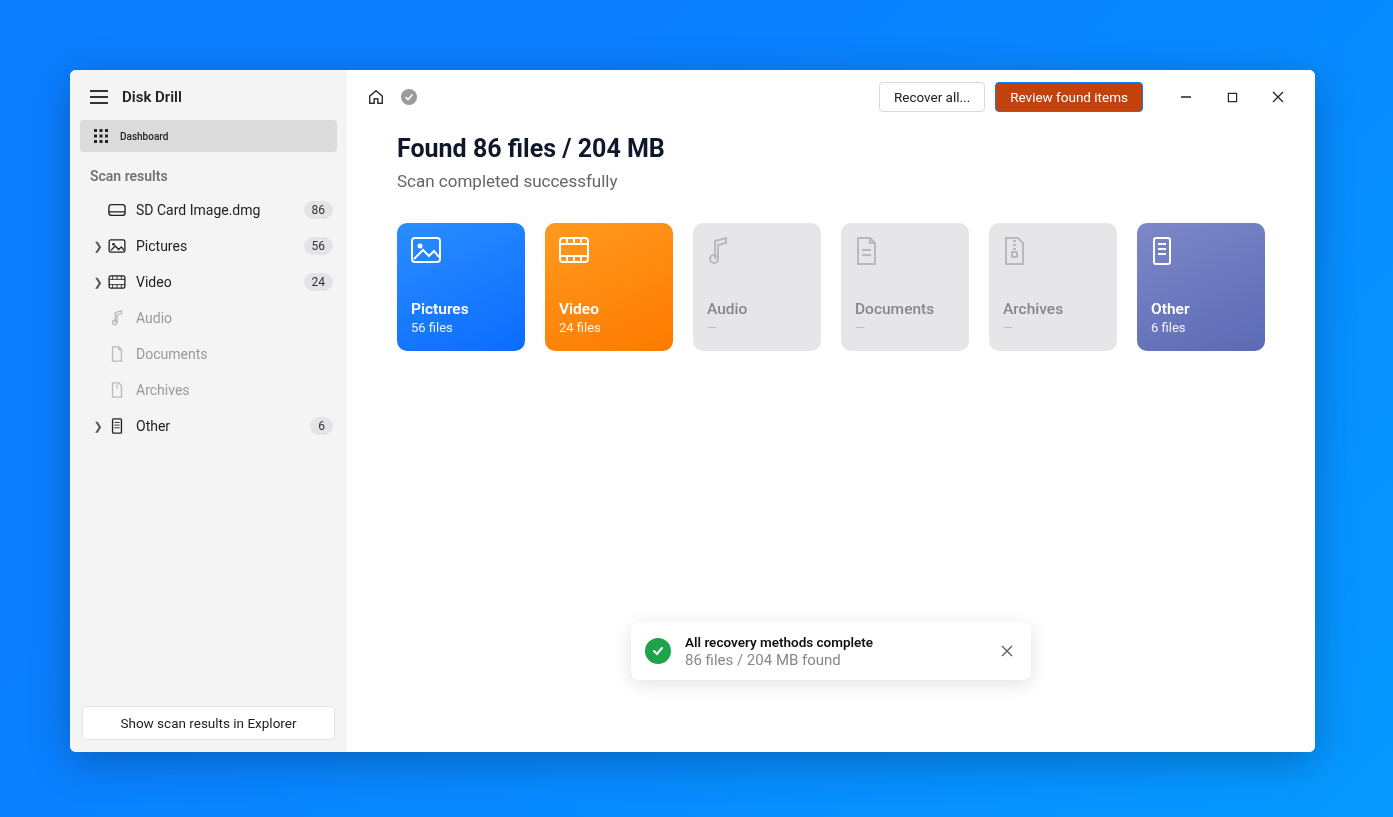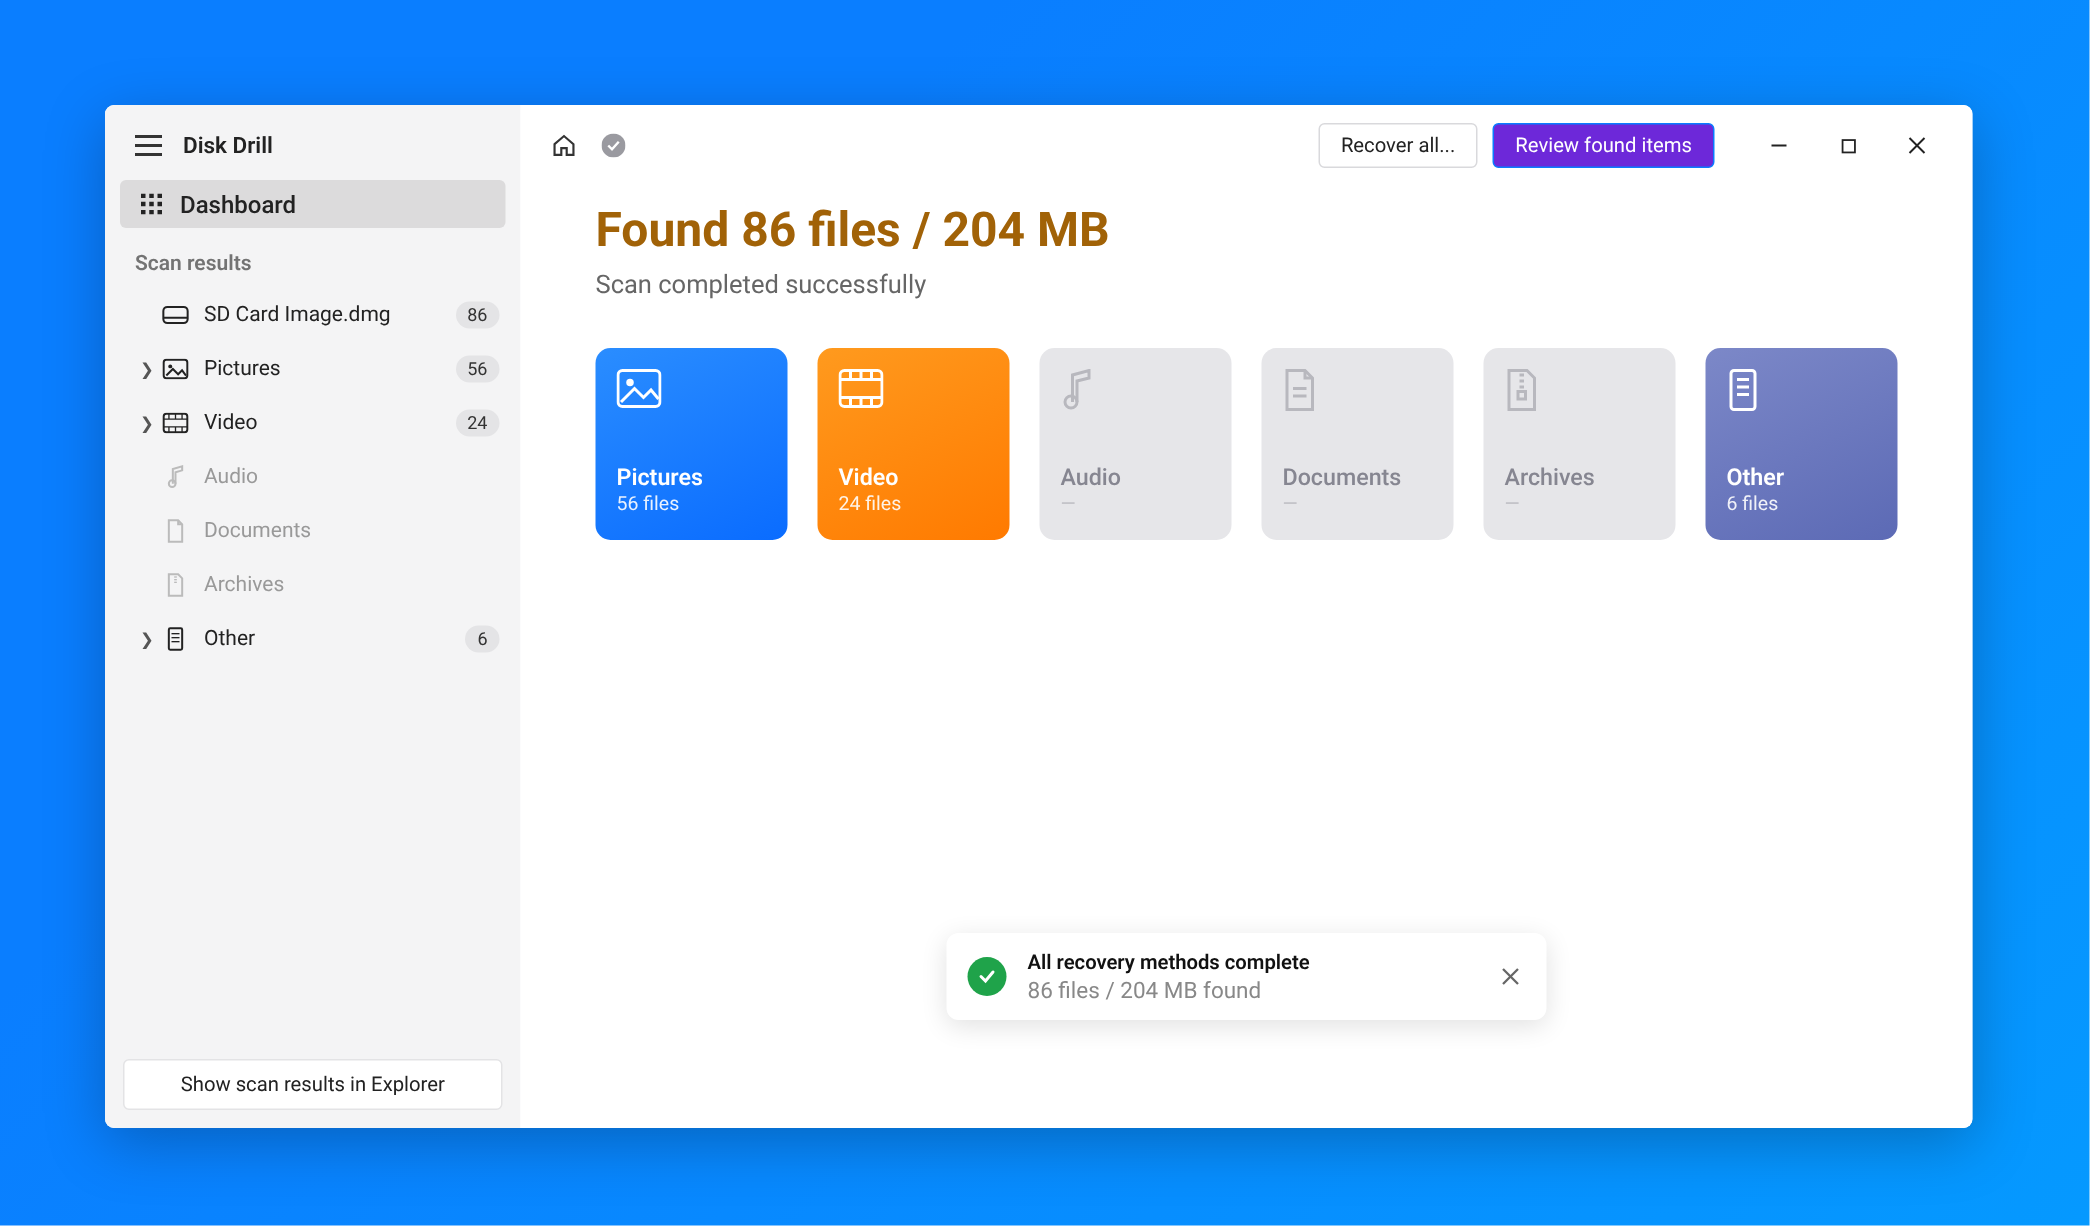--- a/index.html
+++ b/index.html
@@ -12,21 +12,21 @@
   background: #fff; border-radius: 6px; box-shadow: 0 10px 40px rgba(0,0,0,0.25);
   display: flex; overflow: hidden;
 }
 .sidebar { width: 281px; background: #f4f4f5; display: flex; flex-direction: column; }
 .sidebar-header { display: flex; align-items: center; gap: 14px; padding: 18px 20px 14px 20px; }
 .sidebar-header .hamburger { width: 18px; height: 14px; display:flex; flex-direction:column; justify-content:space-between; cursor:pointer;}
 .sidebar-header .hamburger span { display:block; height:2px; background:#333; width:100%; }
 .app-title { font-size: 15px; font-weight: 600; color:#222; }
 .nav-item {
   display:flex; align-items:center; gap:12px; height:32px; padding:0 16px 0 40px;
-  position:relative; cursor:pointer; font-size:16px; color:#222;
+  position:relative; cursor:pointer; font-size:10px; color:#222;
 }
 .nav-item.dashboard { background:#dcdbdc; border-radius:4px; margin:0 10px 10px 10px; padding-left:14px; font-weight:500; height:32px;}
 .nav-item.dashboard .grid-icon { width:14px; height:14px; }
 .section-title { font-size:14px; font-weight:600; color:#737373; padding:6px 20px 8px 20px; }
 .tree-item {
   display:flex; align-items:center; height:36px; padding:0 14px 0 20px; cursor:pointer;
   font-size:14px; color:#222; position:relative;
 }
 .tree-item .chev { width:16px; display:flex; justify-content:center; color:#555; font-size:11px; }
 .tree-item .ico { width:22px; display:flex; justify-content:center; align-items:center; margin-right:8px; }
@@ -43,25 +43,25 @@
   font-size:13.5px; color:#222; cursor:pointer;
 }
 .main { flex:1; background:#fff; display:flex; flex-direction:column; position:relative; }
 .titlebar { display:flex; align-items:center; height:54px; padding:12px 14px; gap:10px; }
 .titlebar .left-icons { display:flex; align-items:center; gap:16px; padding-left:6px;}
 .titlebar .spacer { flex:1; }
 .btn {
   height:30px; border-radius:4px; padding:0 14px; font-size:13.5px; cursor:pointer; display:inline-flex; align-items:center;
 }
 .btn-outline { background:#fff; border:1px solid #d9d9dc; color:#222; }
-.btn-primary { background:#6d28d9; border:1px solid #0a7cff; color:#fff; }
+.btn-primary { background:#c2410c; border:1px solid #0a7cff; color:#fff; }
 .win-controls { display:flex; align-items:center; gap:0; margin-left:10px; }
 .win-btn { width:46px; height:30px; display:flex; align-items:center; justify-content:center; cursor:pointer; color:#222;}
 .content { padding: 2px 50px 0 50px;}
-.h1 { font-size:32px; font-weight:700; color:#a16207; margin-top:8px; }
+.h1 { font-size:25px; font-weight:700; color:#0f172a; margin-top:8px; }
 .subhead { font-size:17px; color:#666; margin-top:8px; }
 .cards { display:flex; gap:20px; margin-top:32px; }
 .card {
   width:128px; height:128px; border-radius:10px; padding:16px 14px; display:flex;
   flex-direction:column; justify-content:flex-end; cursor:pointer; color:#fff; position:relative;
 }
 .card .cicon { position:absolute; top:14px; left:14px; }
 .card-title { font-size:15.5px; font-weight:600; }
 .card-sub { font-size:13px; opacity:0.9; margin-top:2px; }
 .card.c-pictures { background:linear-gradient(155deg,#2a8dff 0%, #0a6cff 100%); }

